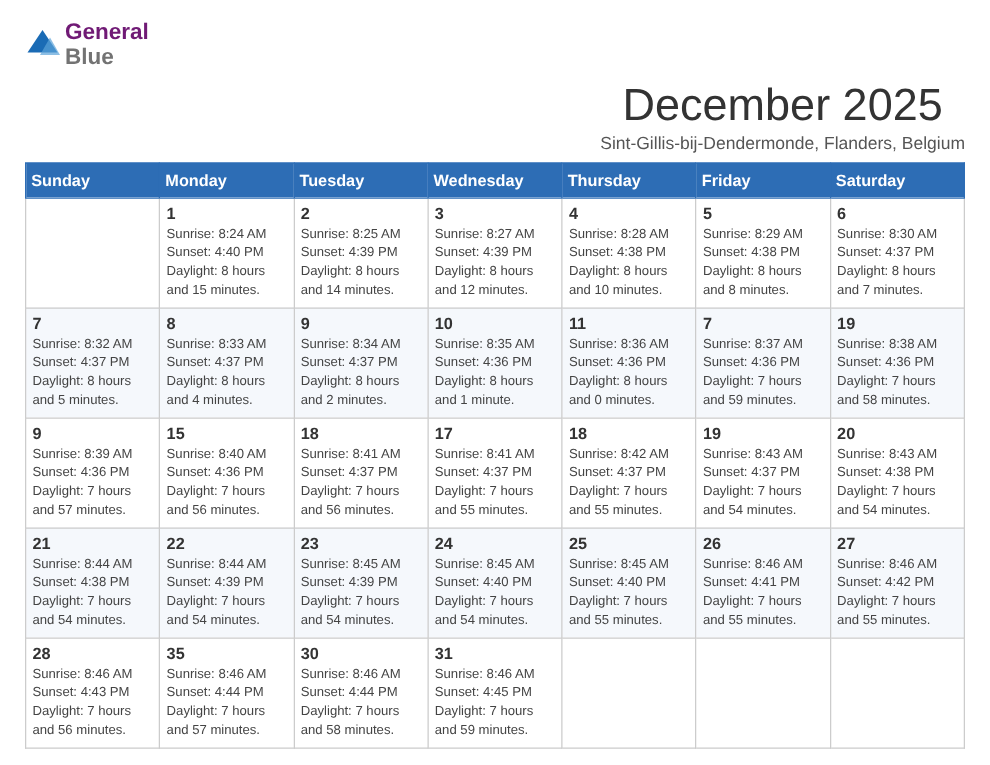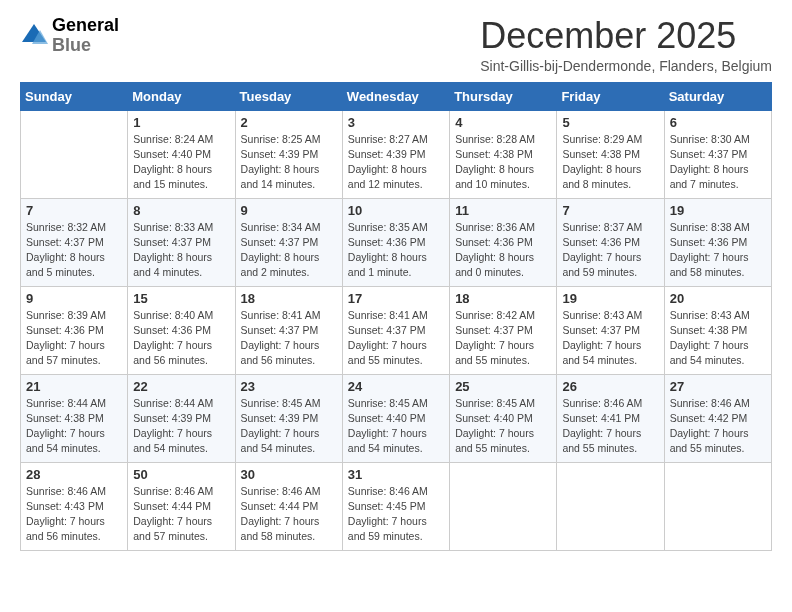--- a/index.html
+++ b/index.html
@@ -19,28 +19,29 @@
     .logo {
       display: flex;
       align-items: center;
       gap: 4px;
     }
     .logo-text {
       font-size: 18px;
       font-weight: bold;
       line-height: 1.1;
     }
-    .logo-general { color: #000000; }
+    .logo-general { color: #701a75; }
     .logo-blue { color: #737373; }
     .logo-icon {
       width: 28px;
       height: 28px;
     }
     .title-block {
-      text-align: left;
+      text-align: center;
+      margin-top: 48px;
     }
     .month-title {
       font-size: 36px;
       font-weight: 300;
       color: #333;
       line-height: 1.1;
     }
     .subtitle {
       font-size: 14px;
       color: #555;
@@ -243,21 +244,21 @@
           <span class="day-number">27</span>
           <div class="day-info">Sunrise: 8:46 AM<br>Sunset: 4:42 PM<br>Daylight: 7 hours and 55 minutes.</div>
         </td>
       </tr>
       <tr>
         <td>
           <span class="day-number">28</span>
           <div class="day-info">Sunrise: 8:46 AM<br>Sunset: 4:43 PM<br>Daylight: 7 hours and 56 minutes.</div>
         </td>
         <td>
-          <span class="day-number">50</span>
+          <span class="day-number">35</span>
           <div class="day-info">Sunrise: 8:46 AM<br>Sunset: 4:44 PM<br>Daylight: 7 hours and 57 minutes.</div>
         </td>
         <td>
           <span class="day-number">30</span>
           <div class="day-info">Sunrise: 8:46 AM<br>Sunset: 4:44 PM<br>Daylight: 7 hours and 58 minutes.</div>
         </td>
         <td>
           <span class="day-number">31</span>
           <div class="day-info">Sunrise: 8:46 AM<br>Sunset: 4:45 PM<br>Daylight: 7 hours and 59 minutes.</div>
         </td>

